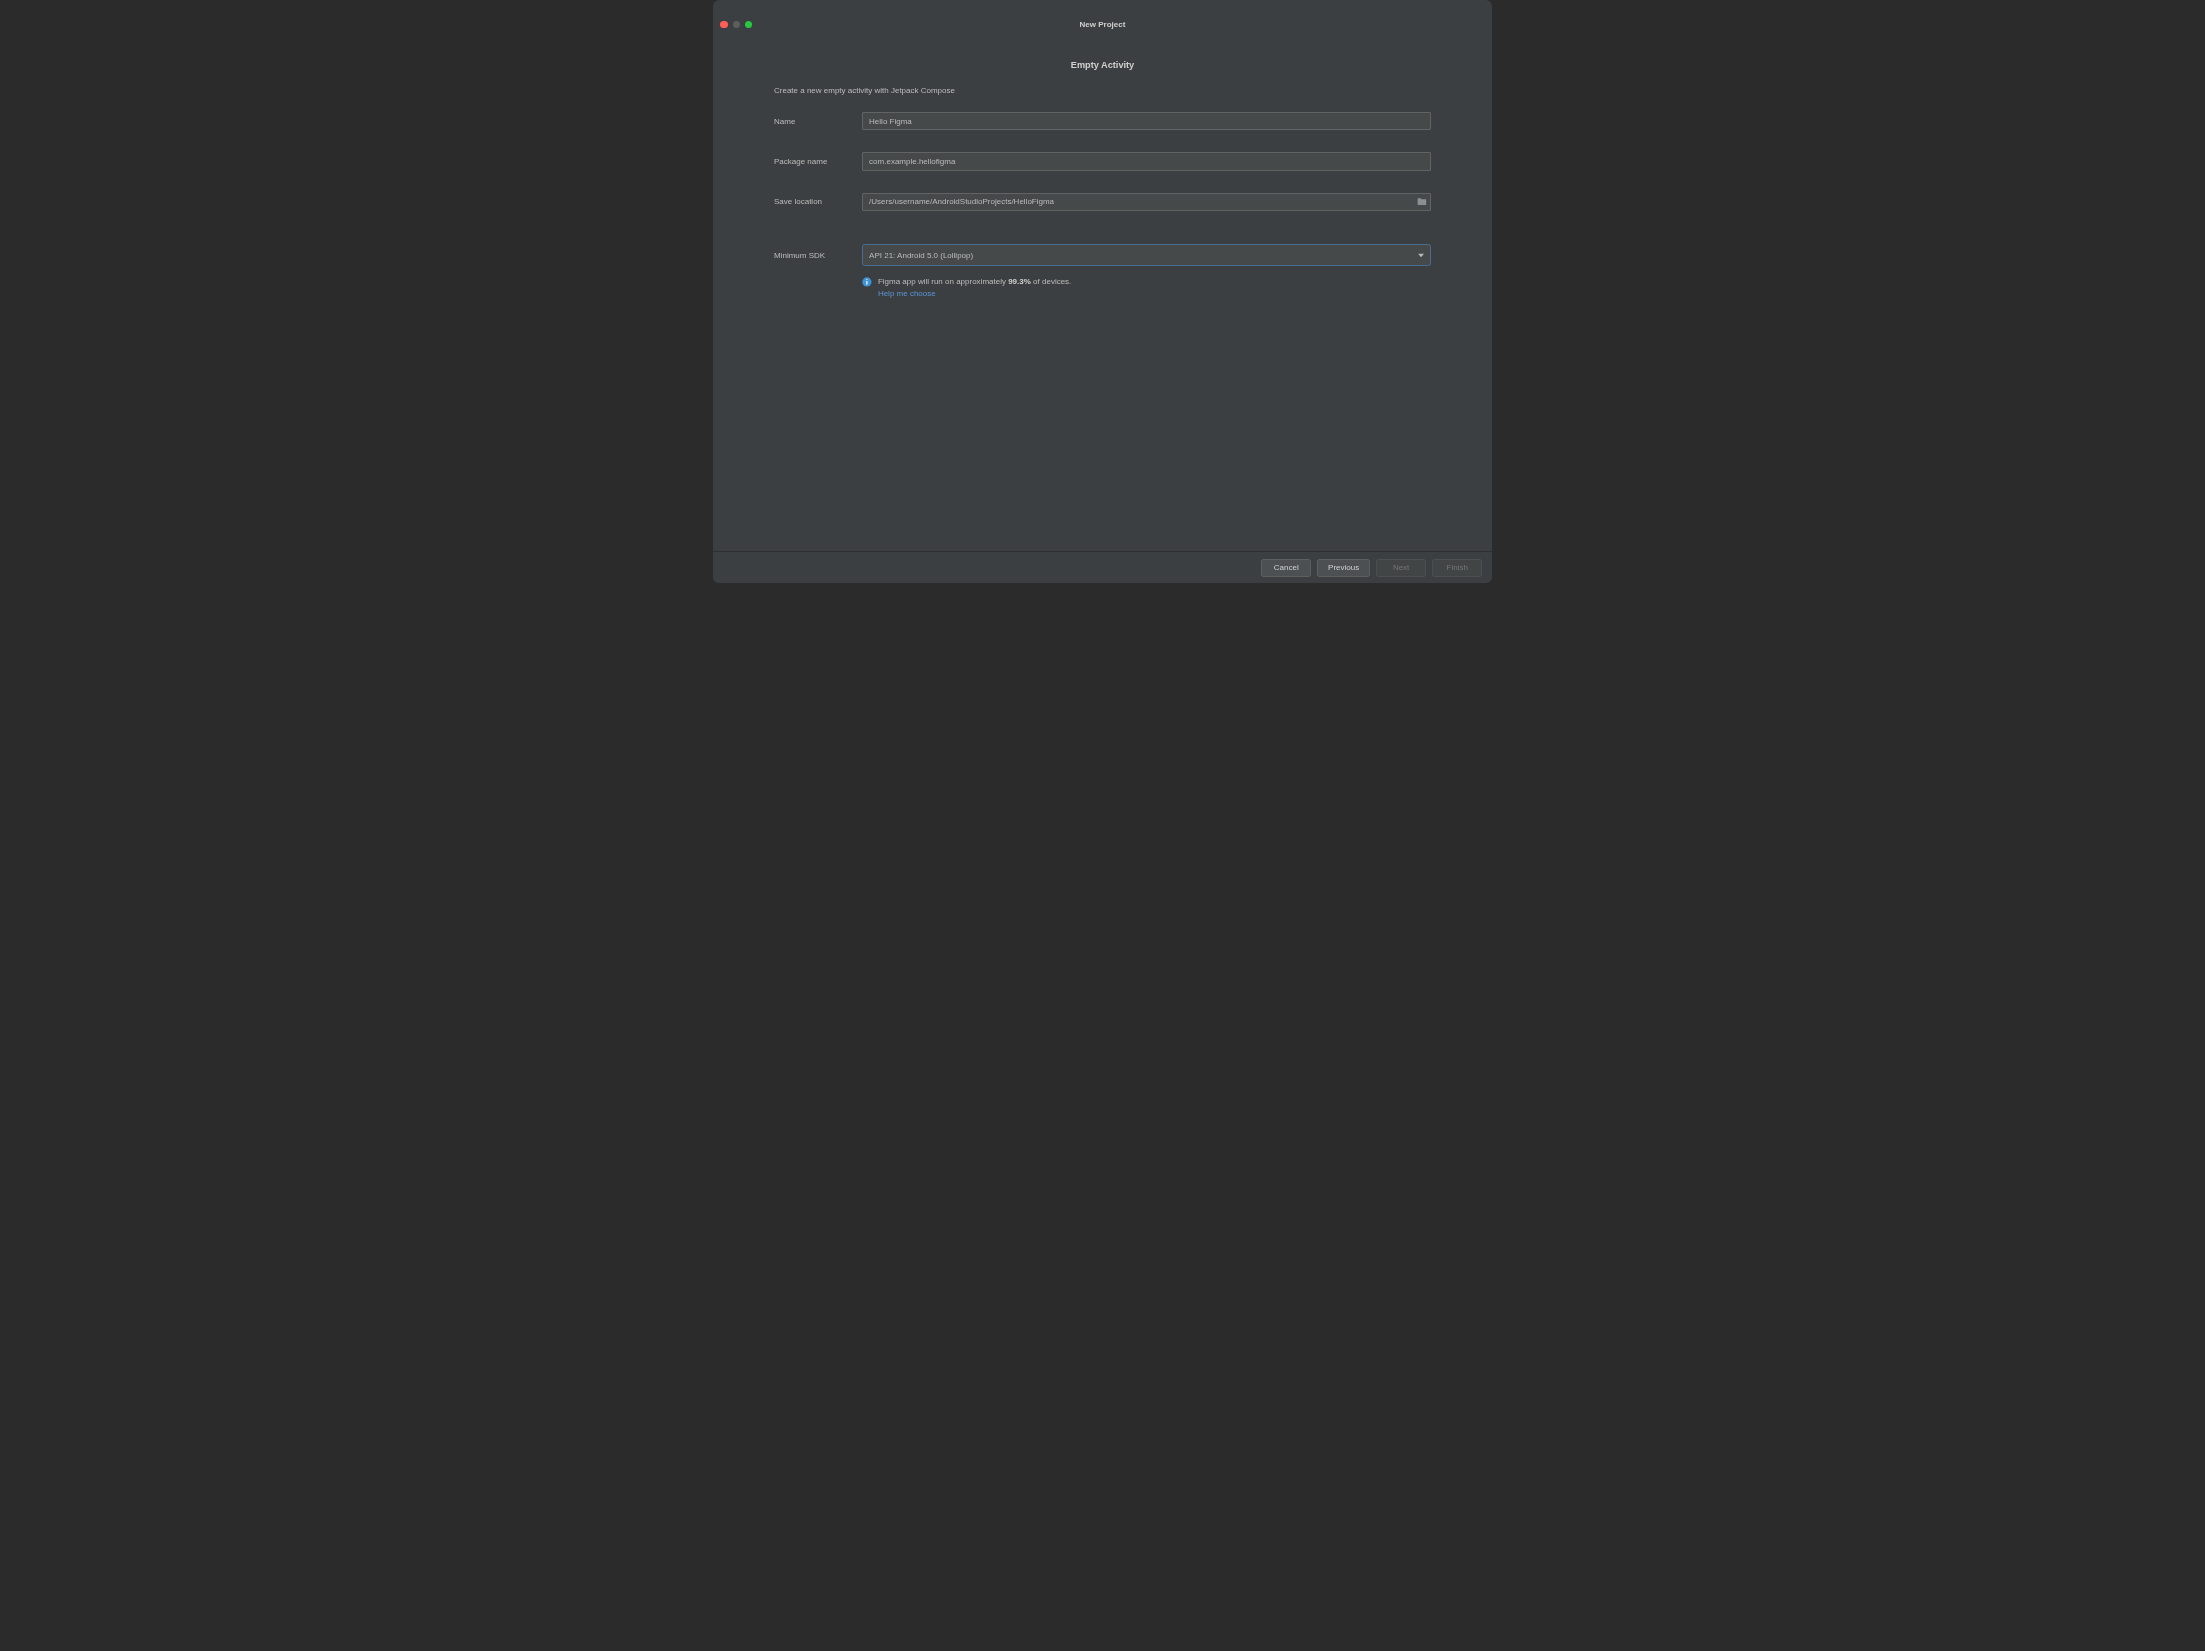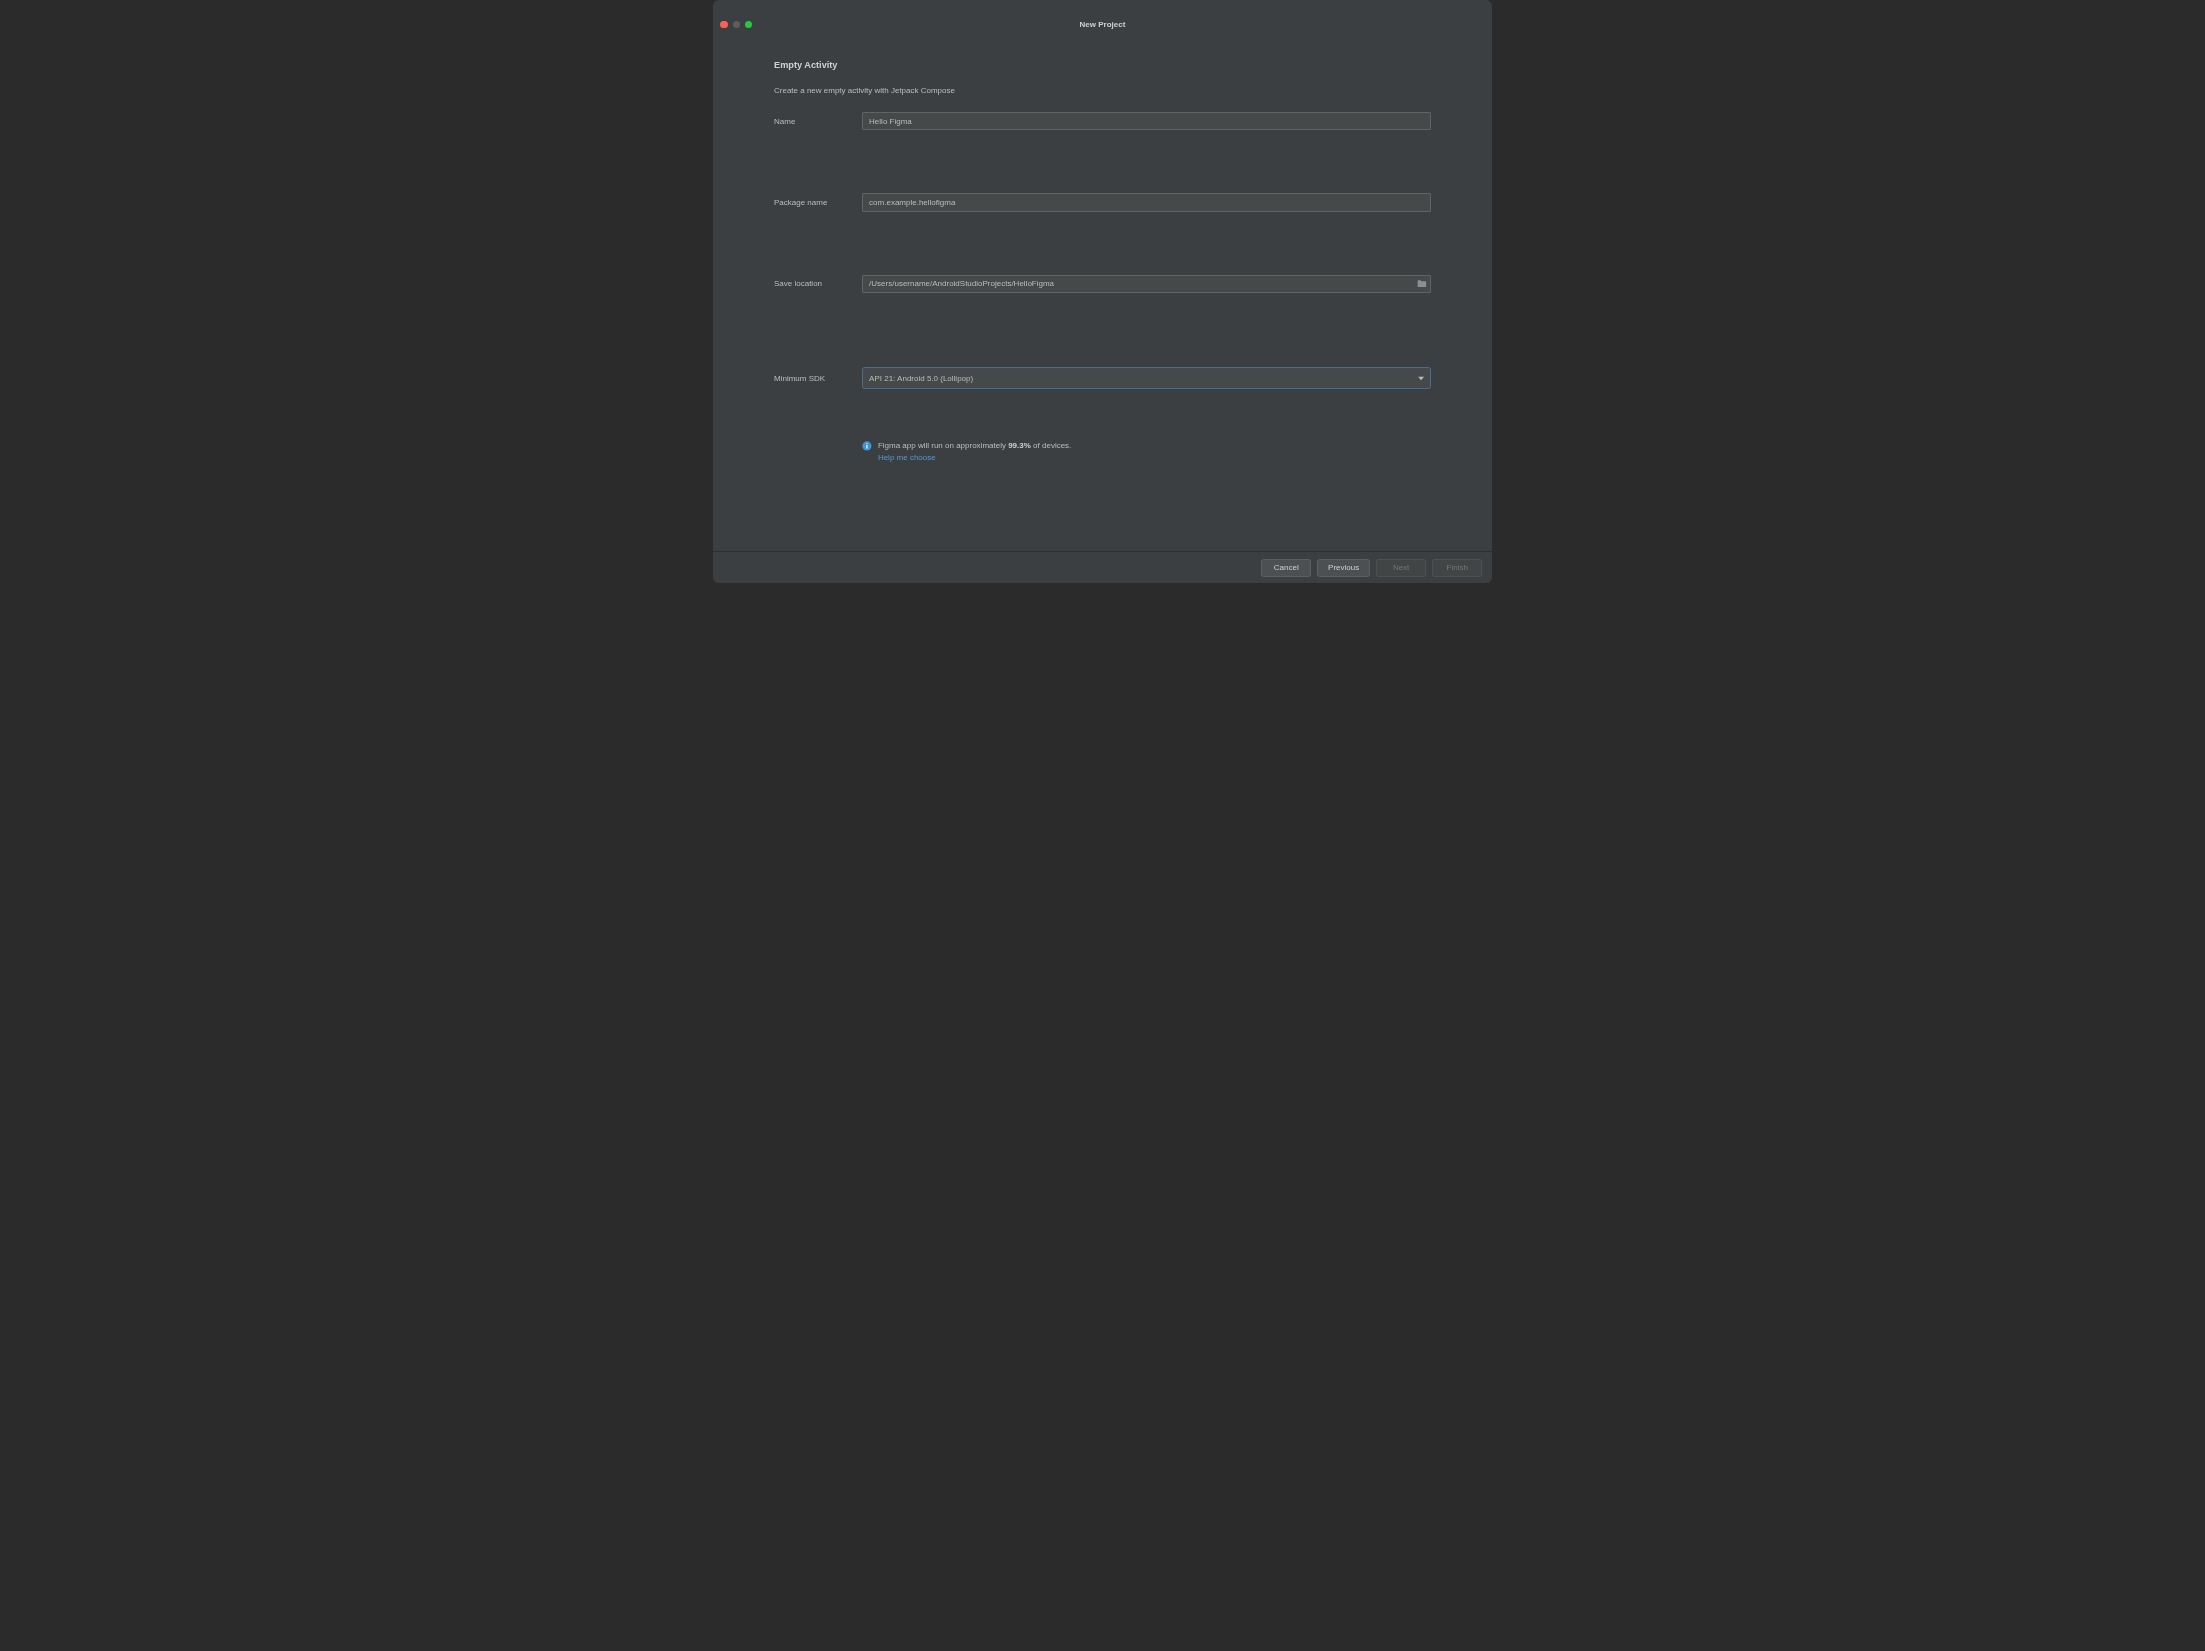--- a/index.html
+++ b/index.html
@@ -71,30 +71,30 @@
     padding:27px 61px 12.3px 61px;
     color:var(--fg);
     font-size:8px;
     overflow:hidden;
   }
   h1.heading{
     margin:0 0 16px 0;
     font-size:9.2px;
     font-weight:700;
     color:var(--fg-bold);
+    text-align:center;
   }
   p.subtitle{
     margin:0 0 17px 0;
     font-size:8px;
     color:var(--fg);
   }
   .form{
     display:flex;
     flex-direction:column;
-    gap:41px;
   }
   .row{
     display:flex;
     align-items:center;
     margin-bottom:22px;
   }
   .row.sdk-row{margin-bottom:9.8px; margin-top:11px;}
   .label{
     width:88px;
     flex-shrink:0;

